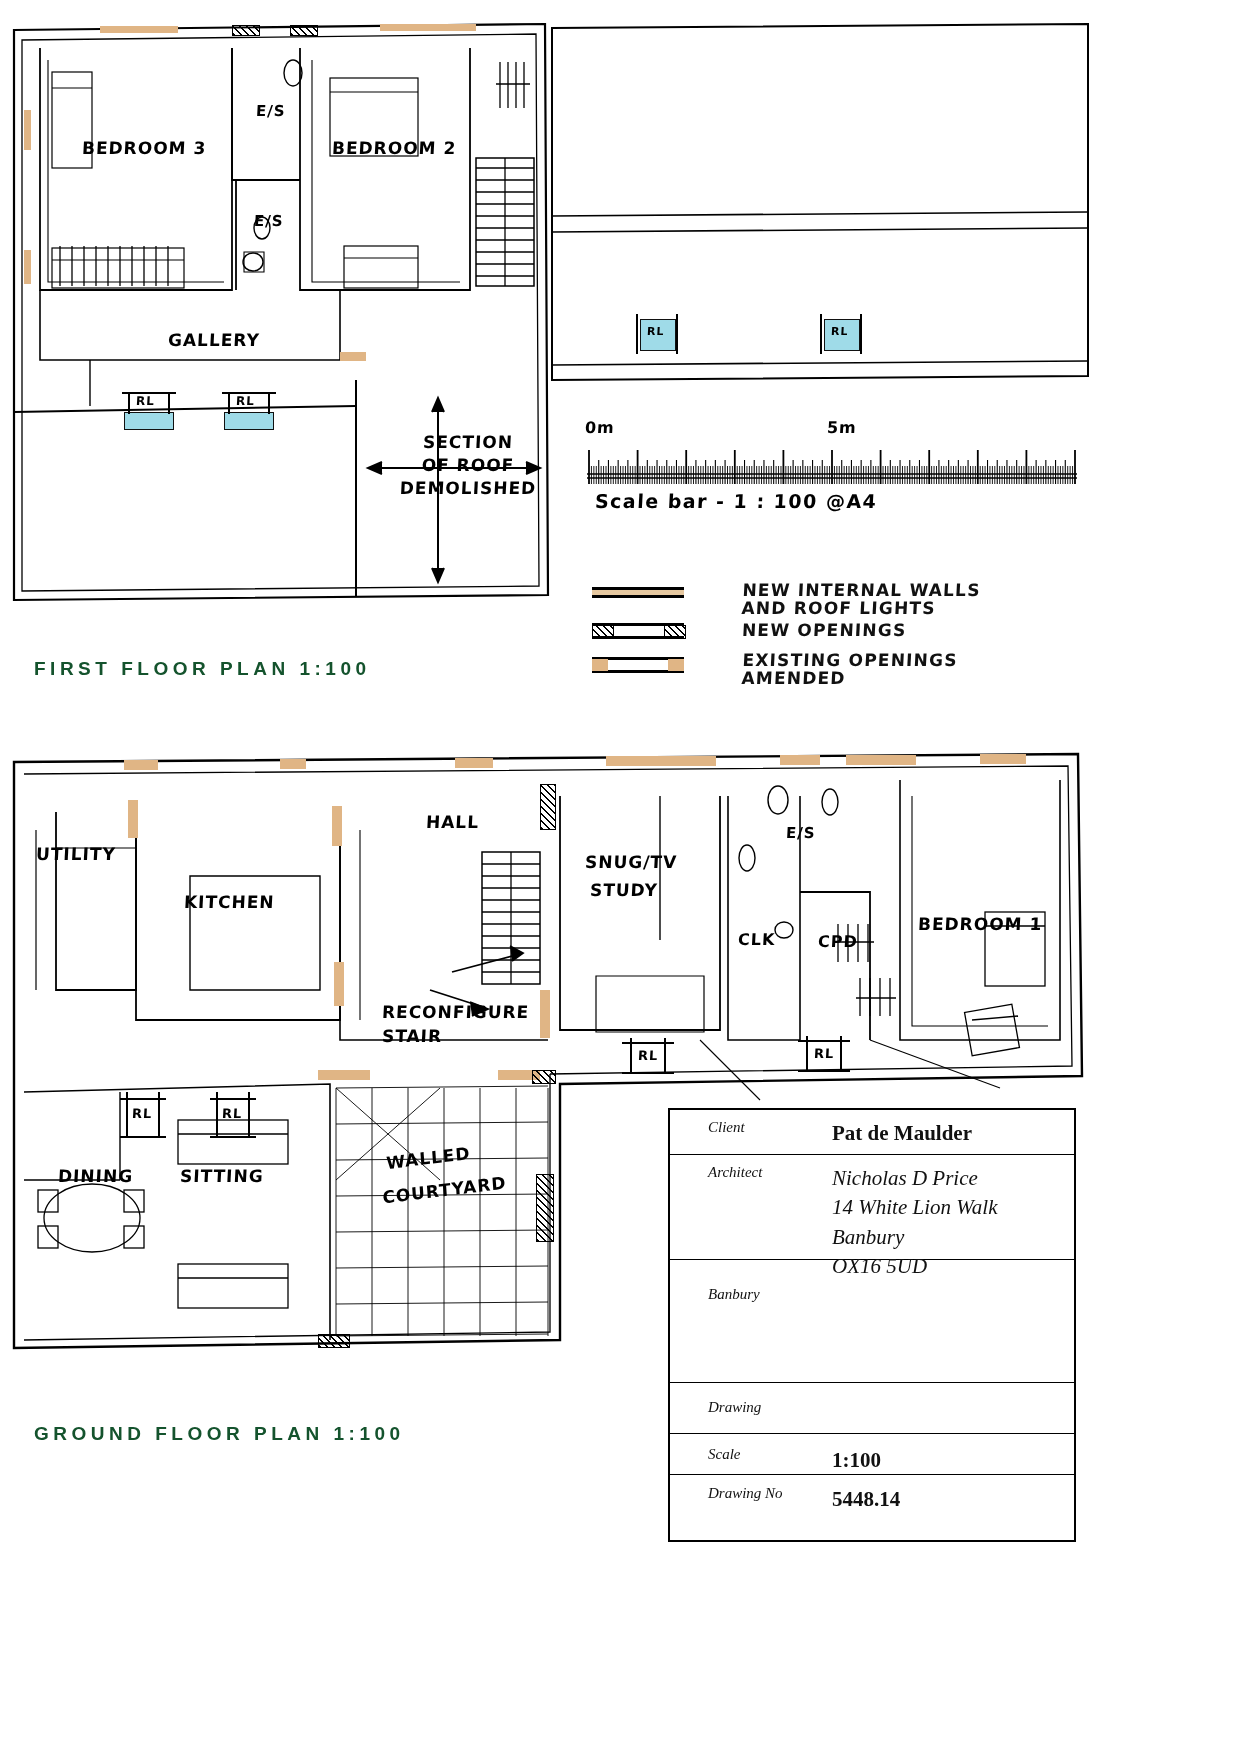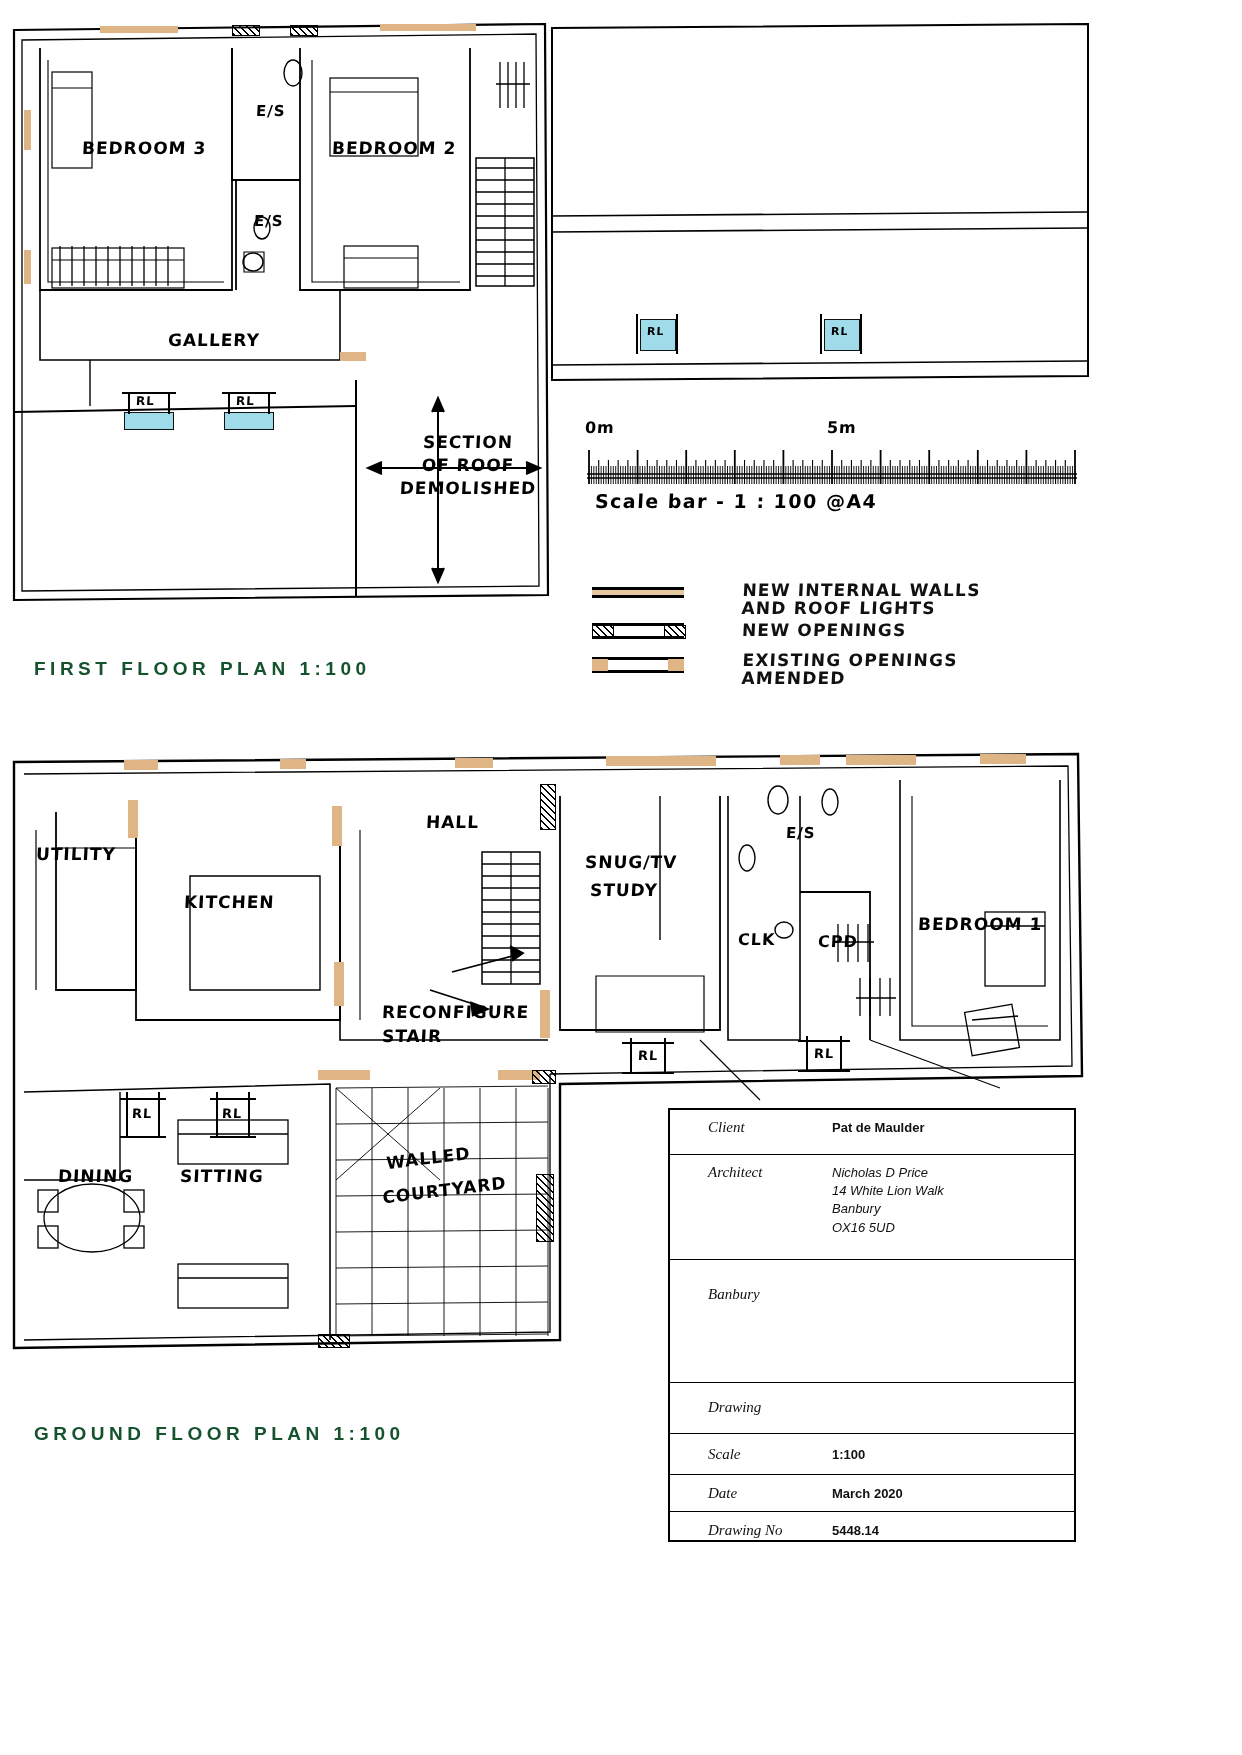--- a/index.html
+++ b/index.html
@@ -34,21 +34,21 @@
     background:repeating-linear-gradient(45deg,#000 0 1.5px,transparent 1.5px 5px);
     border:1px solid #000;}
 
   
   #title-block{position:absolute;border:2px solid #000;background:#fff;}
   .tb-row{display:flex;border-bottom:1.5px solid #000;}
   .tb-row:last-child{border-bottom:none;}
   .tb-label{width:130px;padding:9px 0 9px 18px;box-sizing:border-box;
             font-family:"Liberation Serif",serif;font-style:italic;font-size:15px;margin-left:20px;}
   .tb-value{flex:1;padding:9px 10px 9px 12px;box-sizing:border-box;
-            font-family:Liberation Sans, sans-serif;font-size:13px;font-weight:700;
+            font-family:Liberation Serif, serif;font-size:21px;font-weight:700;
             line-height:1.35;}
   .tb-value.plainitalic{font-weight:400;font-style:italic;line-height:1.4;}
   .legend-text{position:absolute;font-family:"DejaVu Sans",sans-serif;
                font-weight:700;font-size:17px;letter-spacing:1.2px;
                transform:skewX(-3deg);white-space:nowrap;line-height:1.08;}
 
   svg.ov{position:absolute;left:0;top:0;overflow:visible;}
 </style>
 </head>
 <body>
@@ -669,20 +669,16 @@
     <div class="tb-label" style="padding-top:26px;">Banbury</div>
   </div>
   <div class="tb-row" style="height:50px;">
     <div class="tb-label" style="padding-top:16px;">Drawing</div>
   </div>
   <div class="tb-row" style="height:40px;">
     <div class="tb-label" style="padding-top:12px;">Scale</div>
     <div class="tb-value" style="padding-top:12px;">1:100</div>
   </div>
   <div class="tb-row" style="height:36px;">
-    <div class="tb-label" style="padding-top:10px;">Date</div>
-    <div class="tb-value" style="padding-top:10px;">March 2020</div>
-  </div>
-  <div class="tb-row" style="height:36px;">
     <div class="tb-label" style="padding-top:10px;">Drawing No</div>
     <div class="tb-value" style="padding-top:10px;">5448.14</div>
   </div>
 </div>
 
 </body></html>

